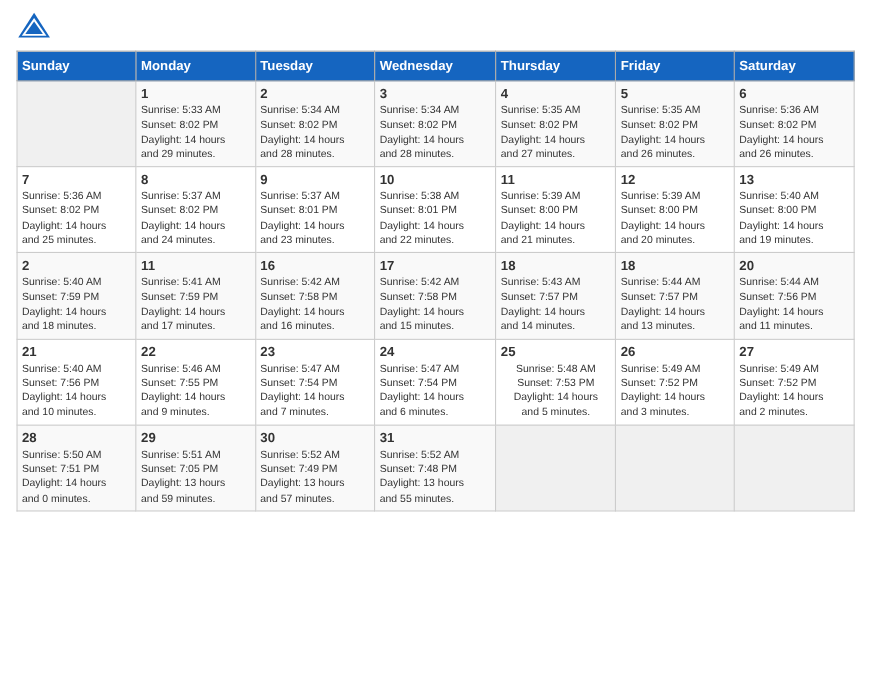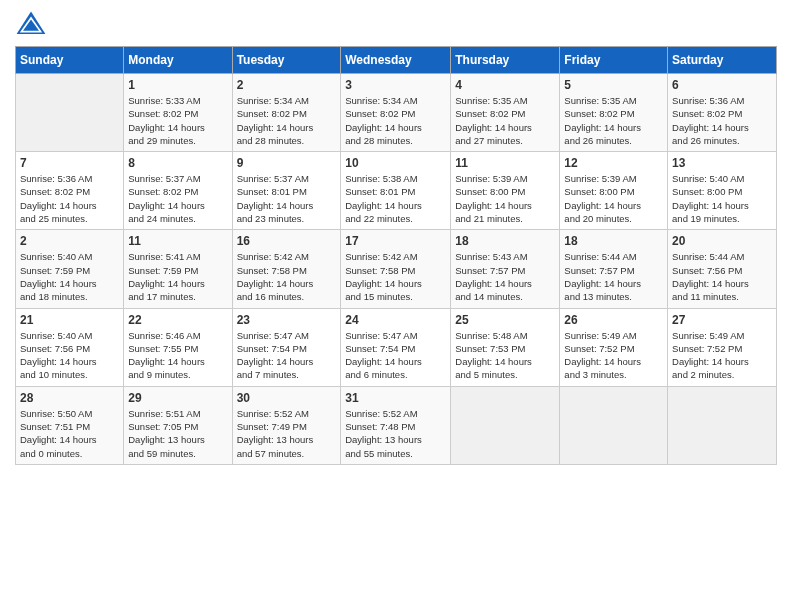--- a/index.html
+++ b/index.html
@@ -306,21 +306,21 @@
           </td>
           <td>
             <span class="day-number">24</span>
             <div class="day-info" style="white-space: pre-line;">Sunrise: 5:47 AM
 Sunset: 7:54 PM
 Daylight: 14 hours
 and 6 minutes.</div>
           </td>
           <td>
             <span class="day-number">25</span>
-            <div class="day-info" style="white-space: pre-line;">Sunrise: 5:48 AM
+            <div class="day-info" style="white-space: pre-line; text-align: center;">Sunrise: 5:48 AM
 Sunset: 7:53 PM
 Daylight: 14 hours
 and 5 minutes.</div>
           </td>
           <td>
             <span class="day-number">26</span>
             <div class="day-info" style="white-space: pre-line;">Sunrise: 5:49 AM
 Sunset: 7:52 PM
 Daylight: 14 hours
 and 3 minutes.</div>

